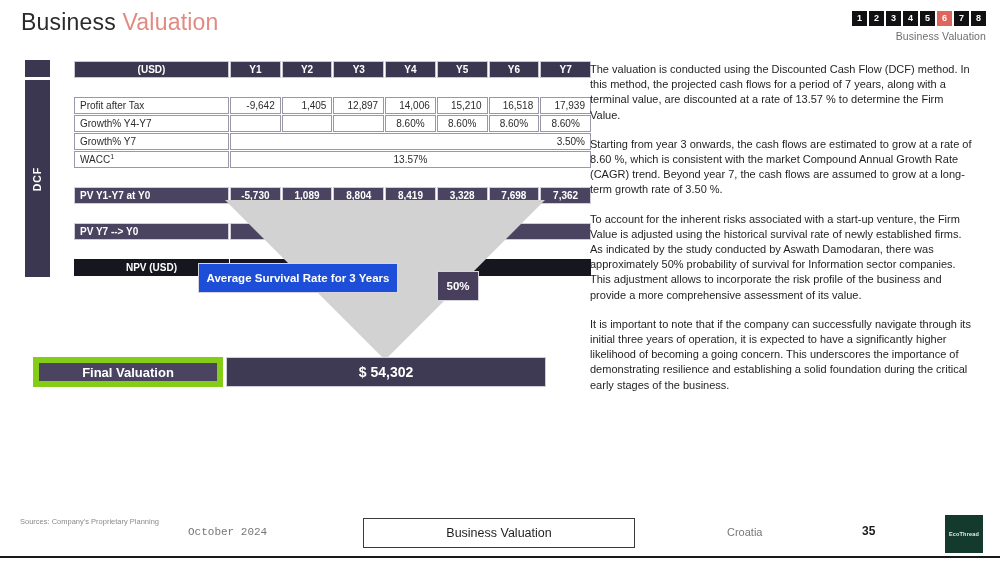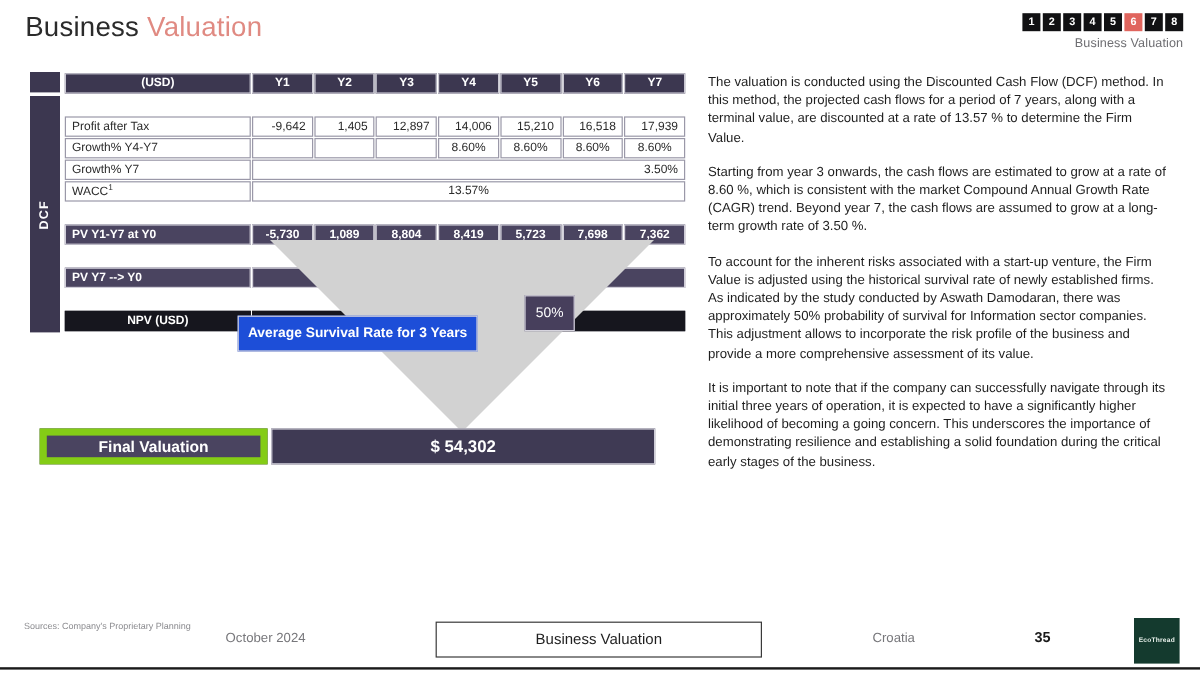--- a/index.html
+++ b/index.html
@@ -38,21 +38,21 @@
   }
   .dcf-side-blank { height: 17px; background: #3c3750; margin-bottom: 3px; }
   .dcf-side-label {
     flex: 1; background: #3c3750; color: #ffffff;
     display: flex; align-items: center; justify-content: center;
     font-size: 10.5px; font-weight: 700; letter-spacing: 1px;
   }
   .dcf-side-label span { transform: rotate(-90deg); white-space: nowrap; }
   .dcf-main { flex: 1; }
 
-  table.dcf { width: 100%; border-collapse: separate; border-spacing: 1px; table-layout: fixed; }
+  table.dcf { width: 100%; border-collapse: separate; border-spacing: 1px; table-layout: fixed; margin-left: 20px; }
   table.dcf td, table.dcf th { height: 17px; font-size: 10px; padding: 0 5px; }
   .c-lbl { width: 155px; }
   .hdr {
     background: #3c3750; color: #fff; font-weight: 700; text-align: center;
     border: 1px solid #c9c7d2;
   }
   .white {
     background: #fff; color: #2b2b2b; border: 1px solid #9a98a8; text-align: right;
   }
   .white.lbl { text-align: left; }
@@ -75,23 +75,23 @@
     background: #d2d2d2;
     clip-path: polygon(0 0, 100% 0, 50% 100%);
   }
   .surv-label {
     position: absolute; left: 198px; top: 263px; width: 200px; height: 30px;
     background: #1d4ed8; border: 1px solid #d6d4de; color: #fff;
     font-size: 11.5px; font-weight: 700; display: flex;
     align-items: center; justify-content: center;
   }
   .surv-value {
-    position: absolute; left: 437px; top: 246px; width: 42px; height: 30px;
+    position: absolute; left: 437px; top: 271px; width: 42px; height: 30px;
     background: #473f5c; border: 1px solid #d6d4de; color: #fff;
-    font-size: 11.5px; font-weight: 400; display: flex;
+    font-size: 11.5px; font-weight: 700; display: flex;
     align-items: center; justify-content: center;
   }
 
   
   .fv-label {
     position: absolute; left: 33px; top: 357px; width: 190px; height: 30px;
     background: #4a4460; border: 6px solid #84cc16; color: #fff;
     font-size: 13px; font-weight: 700; display: flex;
     align-items: center; justify-content: center;
   }
@@ -107,21 +107,21 @@
   .body-col p {
     font-size: 11px; line-height: 15.2px; color: #1f1f1f;
     margin-bottom: 14px; text-align: left;
   }
 
   
   .footer-rule {
     position: absolute; left: 0; top: 556px; width: 1000px; height: 2px; background: #1a1a1a;
   }
   .f-src { position: absolute; left: 20px; top: 517px; font-size: 7.5px; color: #8b8b8f; }
-  .f-date { position: absolute; left: 188px; top: 526px; font-size: 11px; color: #77777b; }
+  .f-date { position: absolute; left: 188px; top: 526px; font-size: 11px; color: #77777b; font-family: Liberation Mono, monospace; }
   .f-center {
     position: absolute; left: 363px; top: 518px; width: 272px; height: 30px;
     border: 1.5px solid #3a3a3a; background: #fff;
     display: flex; align-items: center; justify-content: center;
     font-size: 12.5px; color: #1f1f1f;
   }
   .f-country { position: absolute; left: 727px; top: 526px; font-size: 11px; color: #77777b; }
   .f-page { position: absolute; left: 862px; top: 524px; font-size: 12px; font-weight: 700; color: #1a1a1a; }
   .f-logo {
     position: absolute; left: 945px; top: 515px; width: 38px; height: 38px;
@@ -224,21 +224,21 @@
           <tr class="spacer-row">
                 <td colspan="8"></td>
               </tr>
 
           <tr>
             <td class="purple lbl">PV Y1-Y7 at Y0</td>
             <td class="purple ctr">-5,730</td>
             <td class="purple ctr">1,089</td>
             <td class="purple ctr">8,804</td>
             <td class="purple ctr">8,419</td>
-            <td class="purple ctr">5,723</td>
+            <td class="purple ctr">3,328</td>
             <td class="purple ctr">7,698</td>
             <td class="purple ctr">7,362</td>
           </tr>
 
           <tr class="spacer-row">
                 <td colspan="8"></td>
               </tr>
 
           <tr>
             <td class="purple lbl">PV Y7 --&gt; Y0</td>

